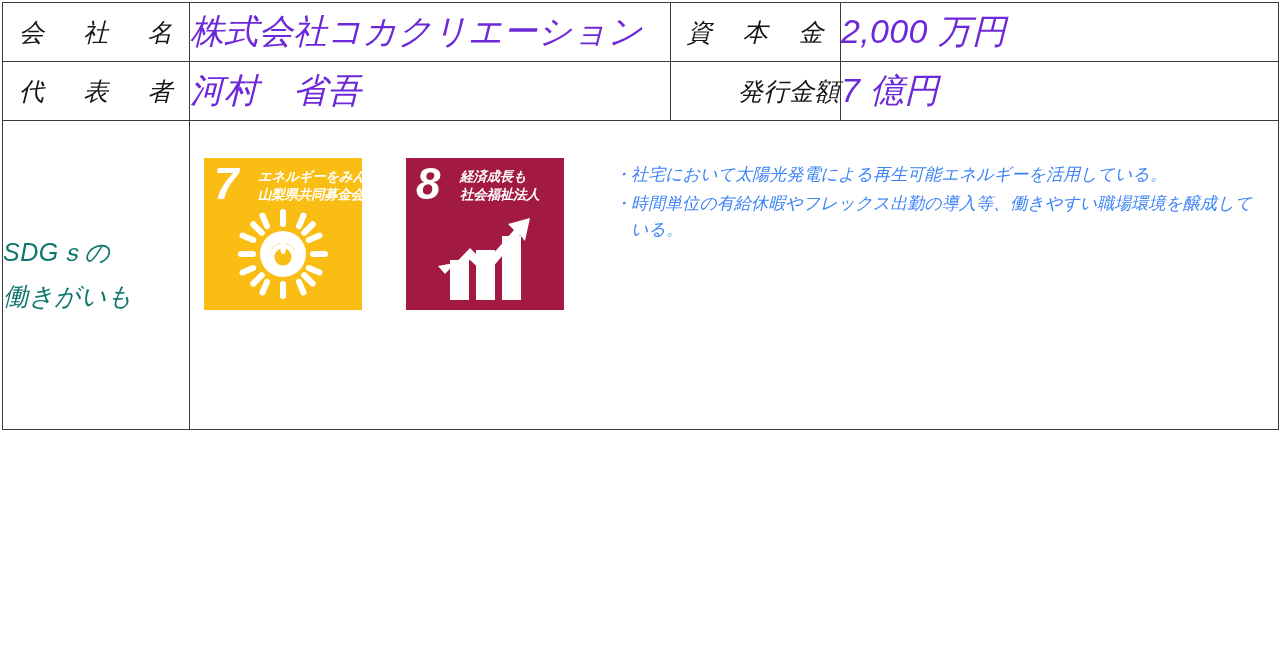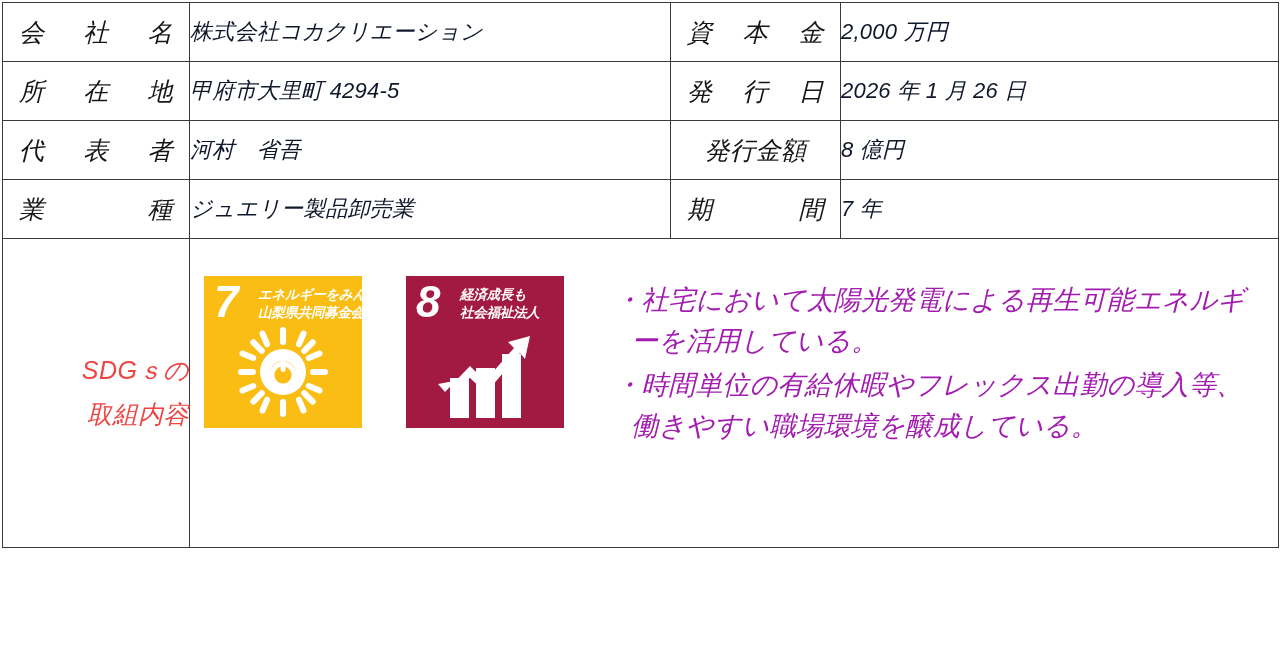--- a/index.html
+++ b/index.html
@@ -48,42 +48,42 @@
   }
   td.label .spread {
     display: block;
     text-align: justify;
     text-align-last: justify;
     text-justify: inter-character;
     padding: 0 16px;
   }
   td.label .tight {
     display: block;
-    text-align: center;
+    text-align: right;
   }
 
   
   td.value {
-    font-size: 22px;
-    color: #0f172a;
+    font-size: 34px;
+    color: #6d28d9;
     padding: 0 0 0 16px;
     white-space: nowrap;
     letter-spacing: 0.01em;
   }
 
   tr.row-main td { height: 58px; }
   tr.row-donation td { height: 58px; }
 
   
   td.sdgs-label {
     background: #e3e3e3;
-    text-align: right;
+    text-align: left;
     font-size: 25px;
     line-height: 1.75;
-    color: #ef4444;
+    color: #0f766e;
     letter-spacing: 0.02em;
     height: 308px;
   }
   td.sdgs-label .ln { display: block; white-space: nowrap; }
 
   td.sdgs-body {
     padding: 0;
     vertical-align: top;
     height: 308px;
   }
@@ -136,23 +136,23 @@
     left: 0;
     right: 0;
     bottom: 6px;
     display: flex;
     justify-content: center;
   }
 
   .bullets {
     flex: 1 1 auto;
     padding: 4px 12px 0 50px;
-    font-size: 27px;
+    font-size: 17px;
     line-height: 1.52;
-    color: #a21caf;
+    color: #3b82f6;
     letter-spacing: 0.005em;
   }
   .bullets p {
     margin: 0 0 3px 0;
     padding-left: 17px;
     text-indent: -17px;
   }
 </style>
 </head>
 <body>
@@ -171,59 +171,39 @@
         <td class="label">
           <span class="spread">会 社 名</span>
         </td>
         <td class="value">株式会社コカクリエーション</td>
         <td class="label">
           <span class="spread">資 本 金</span>
         </td>
         <td class="value">2,000 万円</td>
       </tr>
 
+
       <tr class="row-main">
         <td class="label">
-          <span class="spread">所 在 地</span>
-        </td>
-        <td class="value">甲府市大里町 4294-5</td>
-        <td class="label">
-          <span class="spread">発 行 日</span>
-        </td>
-        <td class="value">2026 年 1 月 26 日</td>
+          <span class="spread">代 表 者</span>
+        </td>
+        <td class="value">河村　省吾</td>
+        <td class="label">
+          <span class="tight">発行金額</span>
+        </td>
+        <td class="value">7 億円</td>
       </tr>
 
-      <tr class="row-main">
-        <td class="label">
-          <span class="spread">代 表 者</span>
-        </td>
-        <td class="value">河村　省吾</td>
-        <td class="label">
-          <span class="tight">発行金額</span>
-        </td>
-        <td class="value">8 億円</td>
-      </tr>
-
-      <tr class="row-main">
-        <td class="label">
-          <span class="spread">業 種</span>
-        </td>
-        <td class="value">ジュエリー製品卸売業</td>
-        <td class="label">
-          <span class="spread">期 間</span>
-        </td>
-        <td class="value">7 年</td>
-      </tr>
 
 
 
       <tr>
         <td class="sdgs-label">
           <span class="ln">SDGｓの</span>
-          <span class="ln">取組内容</span>
+          <span class="ln">働きがいも</span>
         </td>
         <td class="sdgs-body" colspan="3">
           <div class="sdgs-inner">
 
             <div class="icon-stack">
 
               <div class="sdg-icon" id="sdg-icon-7" style="background: rgb(250, 189, 20);">
                 <span class="num">7</span>
                 <span class="cap">
                   <span>エネルギーをみんなに</span>

